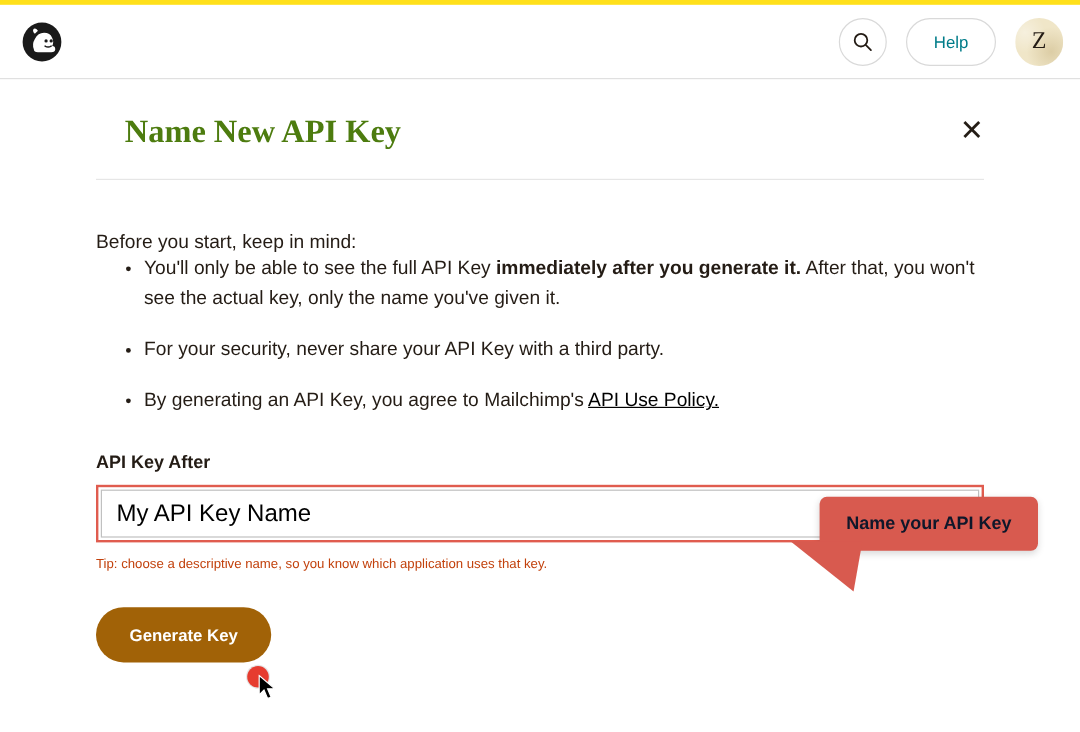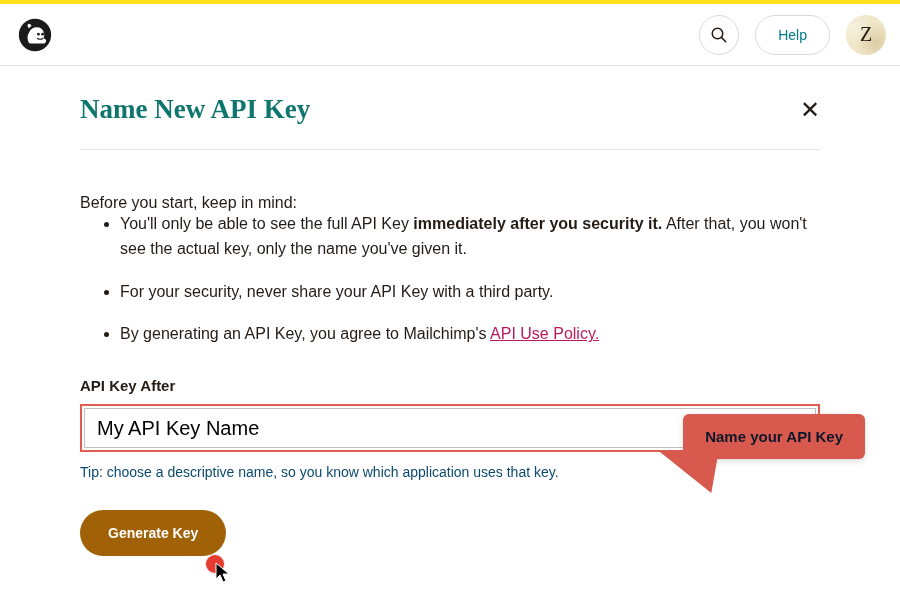--- a/index.html
+++ b/index.html
@@ -48,40 +48,40 @@
                         radial-gradient(circle at 75% 70%, rgba(200,180,130,0.5) 0%, transparent 50%);
     }
     .page { padding: 0 80px; position: relative; }
     .page-header {
       display: flex; justify-content: space-between; align-items: center;
       padding: 28px 0 24px 0;
       border-bottom: 1px solid #e6e6e6;
     }
     .page-title {
       font-family: Georgia, "Times New Roman", serif;
-      font-size: 27px; font-weight: 600; color: #0f766e;
+      font-size: 27px; font-weight: 600; color: #4d7c0f; margin-left: 24px;
     }
     .close-x { font-size: 24px; cursor: pointer; line-height: 1; }
     .content { padding-top: 44px; }
     .intro { font-size: 16px; }
     ul.bullets { list-style: disc; padding-left: 40px; }
     ul.bullets li { font-size: 16px; line-height: 1.55; margin-bottom: 18px; }
     .bold { font-weight: 700; }
-    .link { color: #be185d; text-decoration: underline; cursor: pointer; }
+    .link { color: #000000; text-decoration: underline; cursor: pointer; }
     .field-label { font-size: 15px; font-weight: 600; margin-top: 30px; margin-bottom: 10px; display: block; }
     .input-wrap {
       border: 2px solid #e05c4f;
       padding: 2px;
     }
     .text-input {
       width: 100%; height: 40px; padding: 0 12px;
       border: 1px solid #c0c0c0; font-size: 20px;
       font-family: inherit; outline: none;
     }
-    .tip { color: #0c4a6e; font-size: 14px; margin-top: 12px; }
+    .tip { color: #c2410c; font-size: 11px; margin-top: 12px; }
     .generate-btn {
       margin-top: 30px; height: 46px; padding: 0 28px;
       background: #a16207; color: #fff; border: none;
       border-radius: 23px; font-size: 14px; font-weight: 600;
       cursor: pointer; position: relative;
     }
     .callout {
       position: absolute;
       right: 35px; top: 348px;
       background: #d85a4f; color: #0f172a;
@@ -147,21 +147,21 @@
   <div class="page-header">
     <h1 class="page-title">Name New API Key</h1>
     <span class="close-x">✕</span>
   </div>
 
   <div class="content">
     <p class="intro">Before you start, keep in mind:</p>
 
     <ul class="bullets">
       <li>
-        <span>You'll only be able to see the full API Key </span><span class="bold">immediately after you security it.</span><span> After that, you won't see the actual key, only the name you've given it.</span>
+        <span>You'll only be able to see the full API Key </span><span class="bold">immediately after you generate it.</span><span> After that, you won't see the actual key, only the name you've given it.</span>
       </li>
       <li>For your security, never share your API Key with a third party.</li>
       <li>
         <span>By generating an API Key, you agree to Mailchimp's </span><a class="link">API Use Policy.</a>
       </li>
     </ul>
 
     <label class="field-label">API Key After</label>
     <div class="input-wrap">
       <input type="text" class="text-input" value="My API Key Name" style="">

